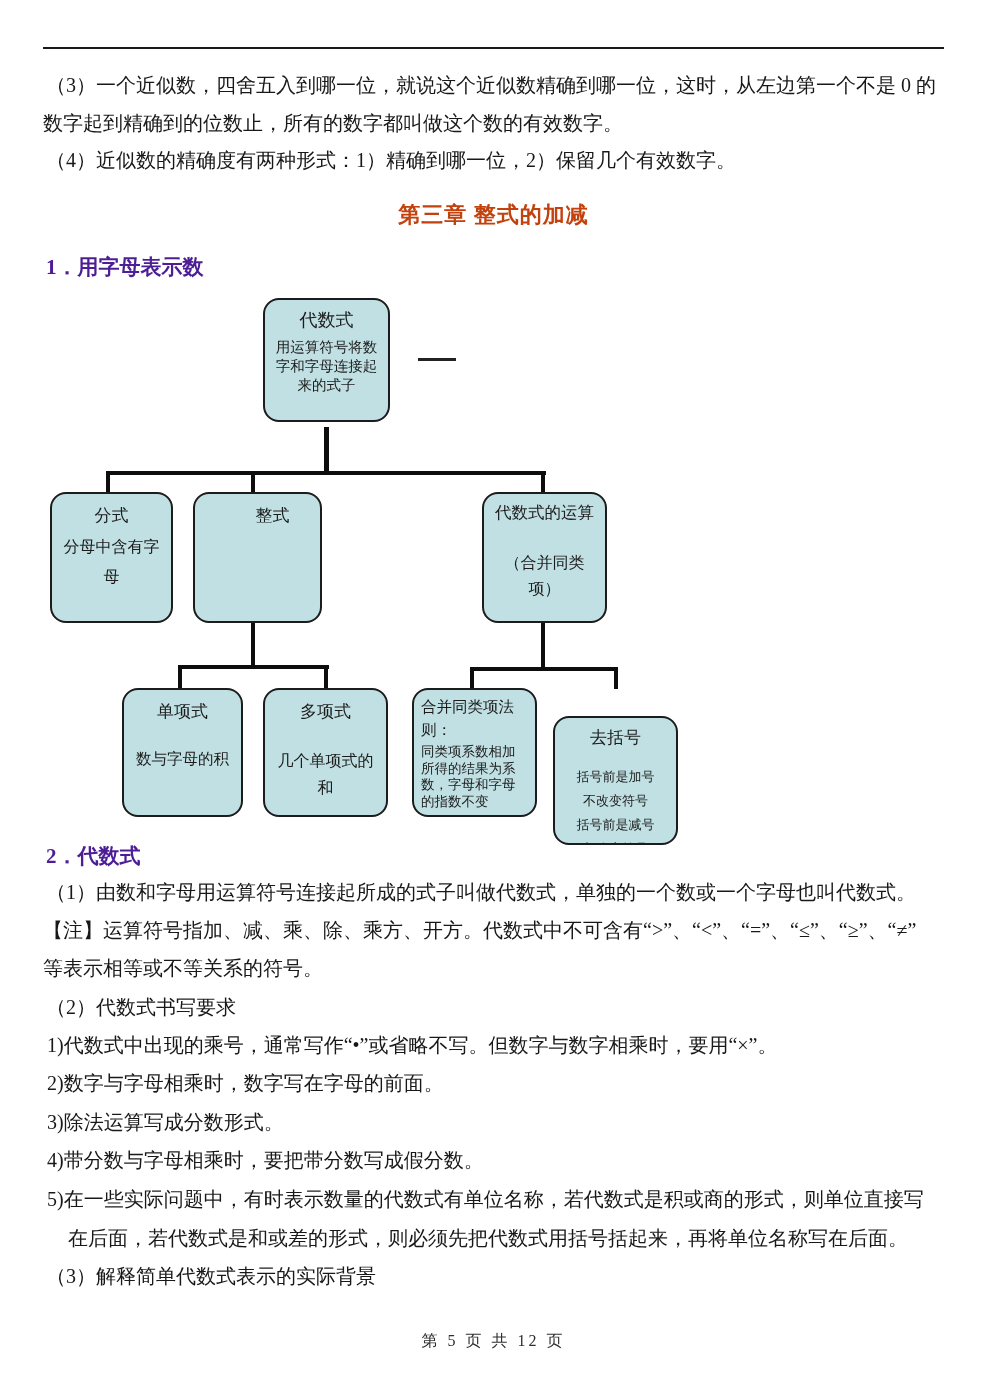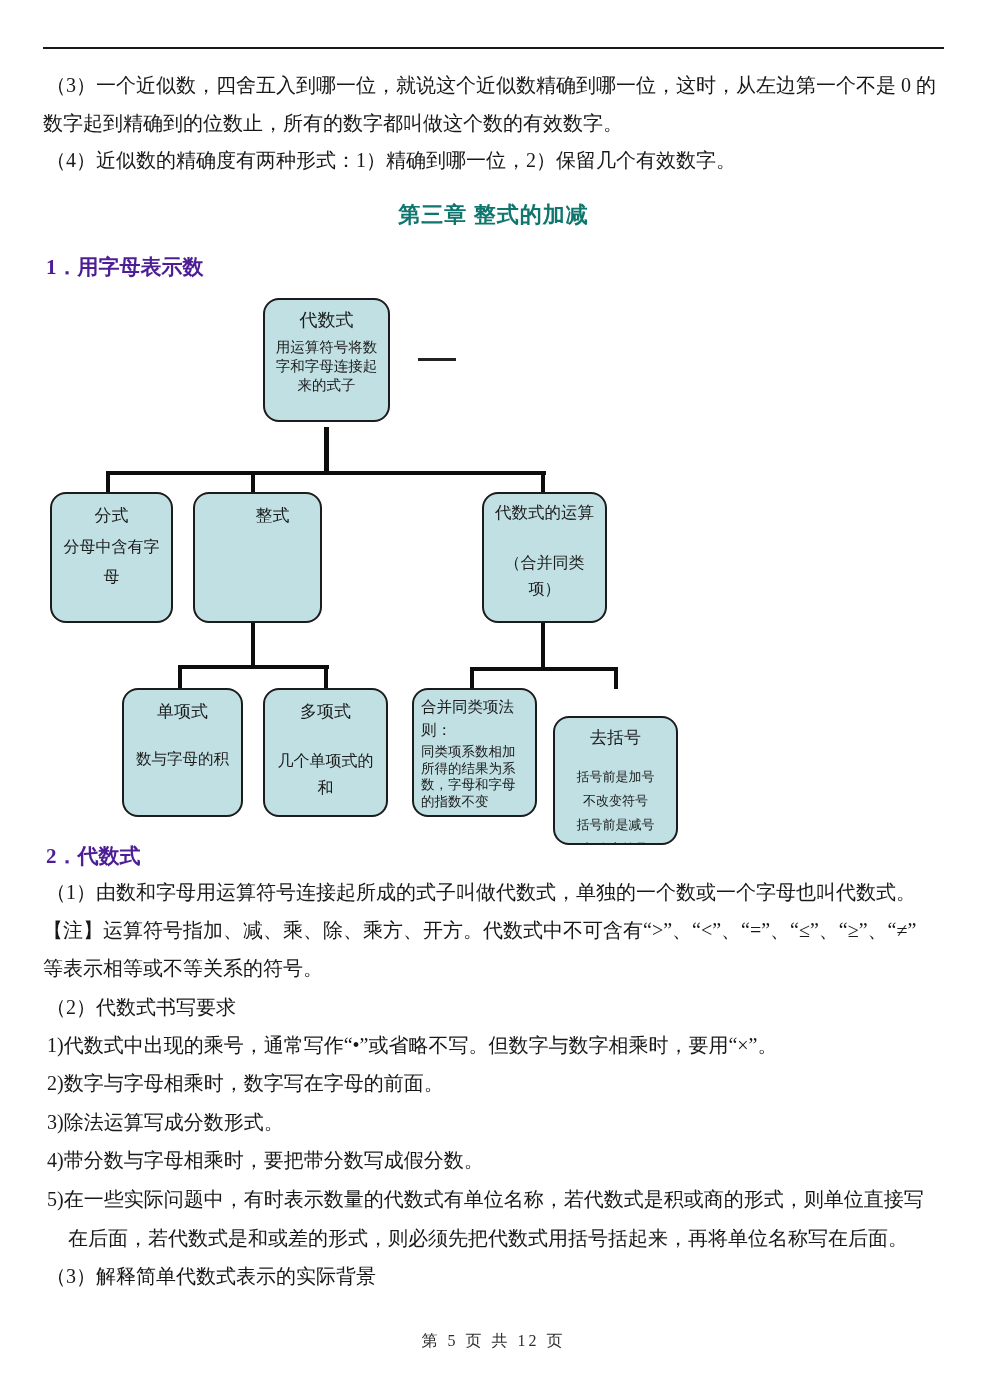--- a/index.html
+++ b/index.html
@@ -15,21 +15,21 @@
     position:absolute;left:43px;top:47px;width:901px;height:2px;background:#1a1a1a;
   }
   .tline{
     position:absolute;left:43px;font-size:20px;line-height:26px;color:#181818;white-space:nowrap;
   }
   .tline.indent{left:46px;}
   .tline.num{left:47px;}
   .tline.cont2{left:68px;}
   .chapter{
     position:absolute;left:0;right:0;text-align:center;margin:0;
-    font-size:22px;font-weight:bold;color:#0f766e;letter-spacing:1px;
+    font-size:22px;font-weight:bold;color:#c2410c;letter-spacing:1px;
   }
   .sec{
     position:absolute;left:46px;font-size:21px;font-weight:bold;color:#4c1d95;white-space:nowrap;
   }
   .footer{
     position:absolute;left:0;right:0;top:1331px;text-align:center;
     font-size:16px;color:#2e2e2e;letter-spacing:3px;
   }
   
   .dbox{

